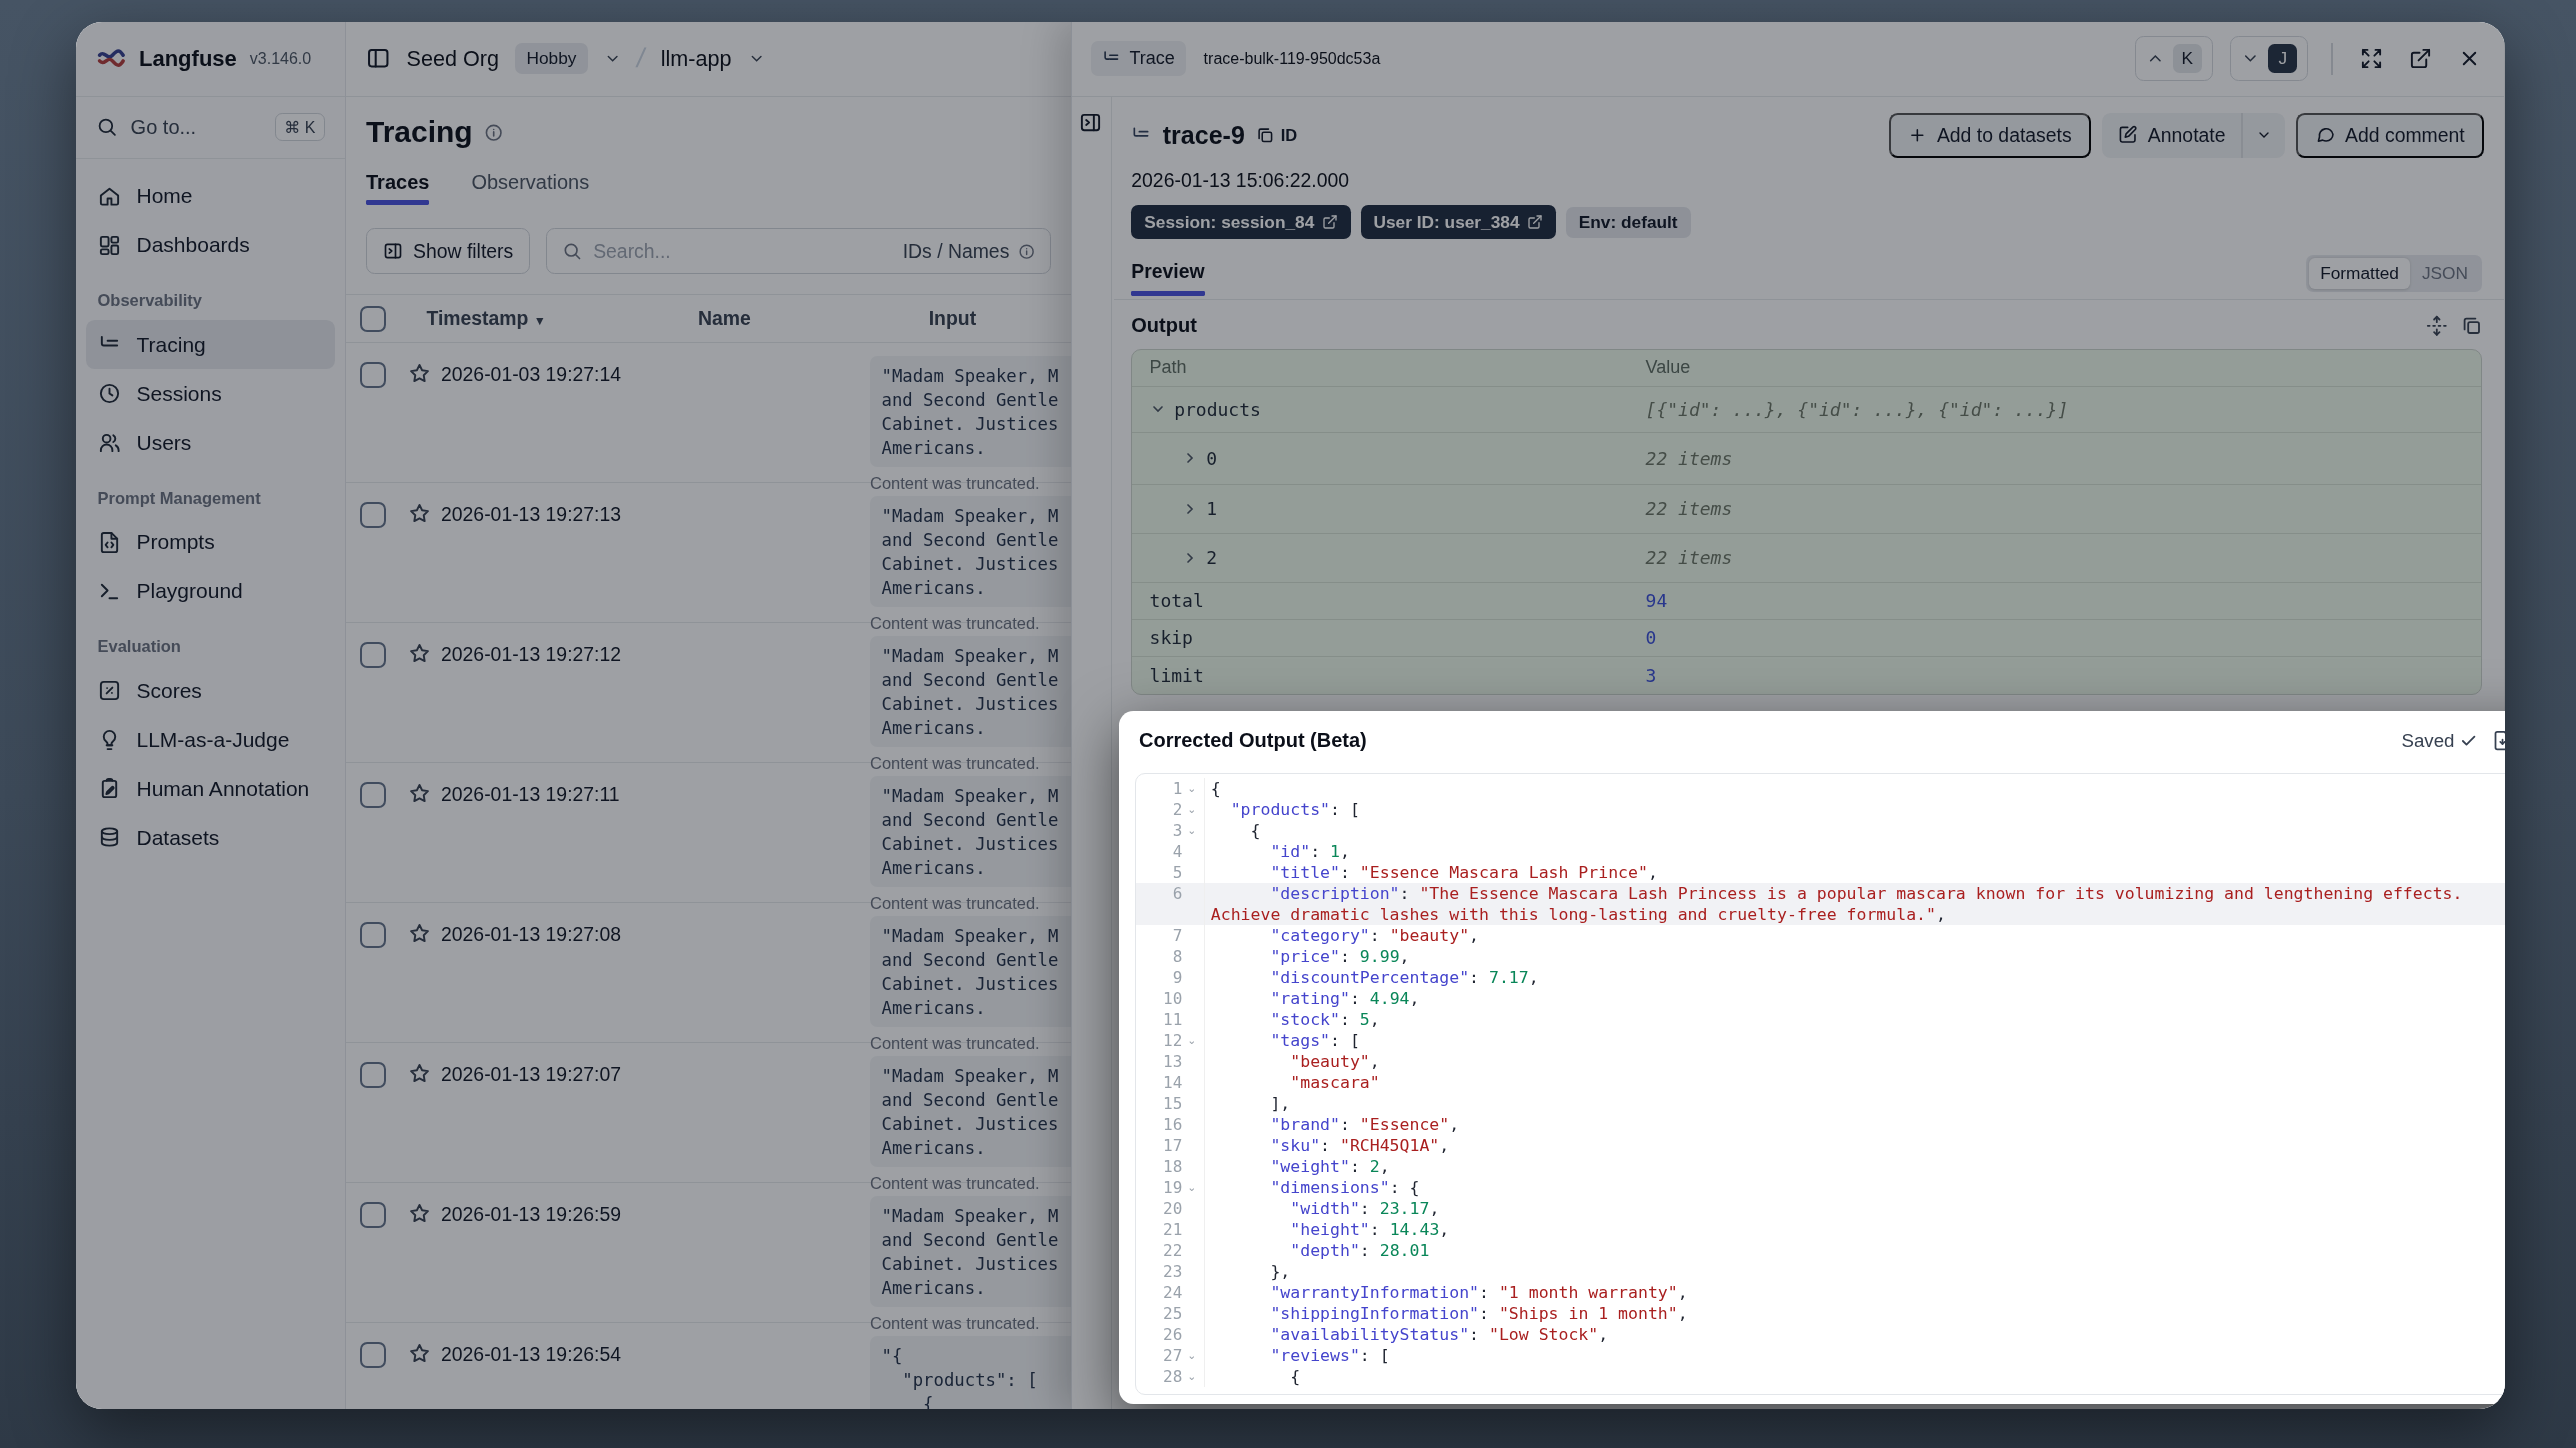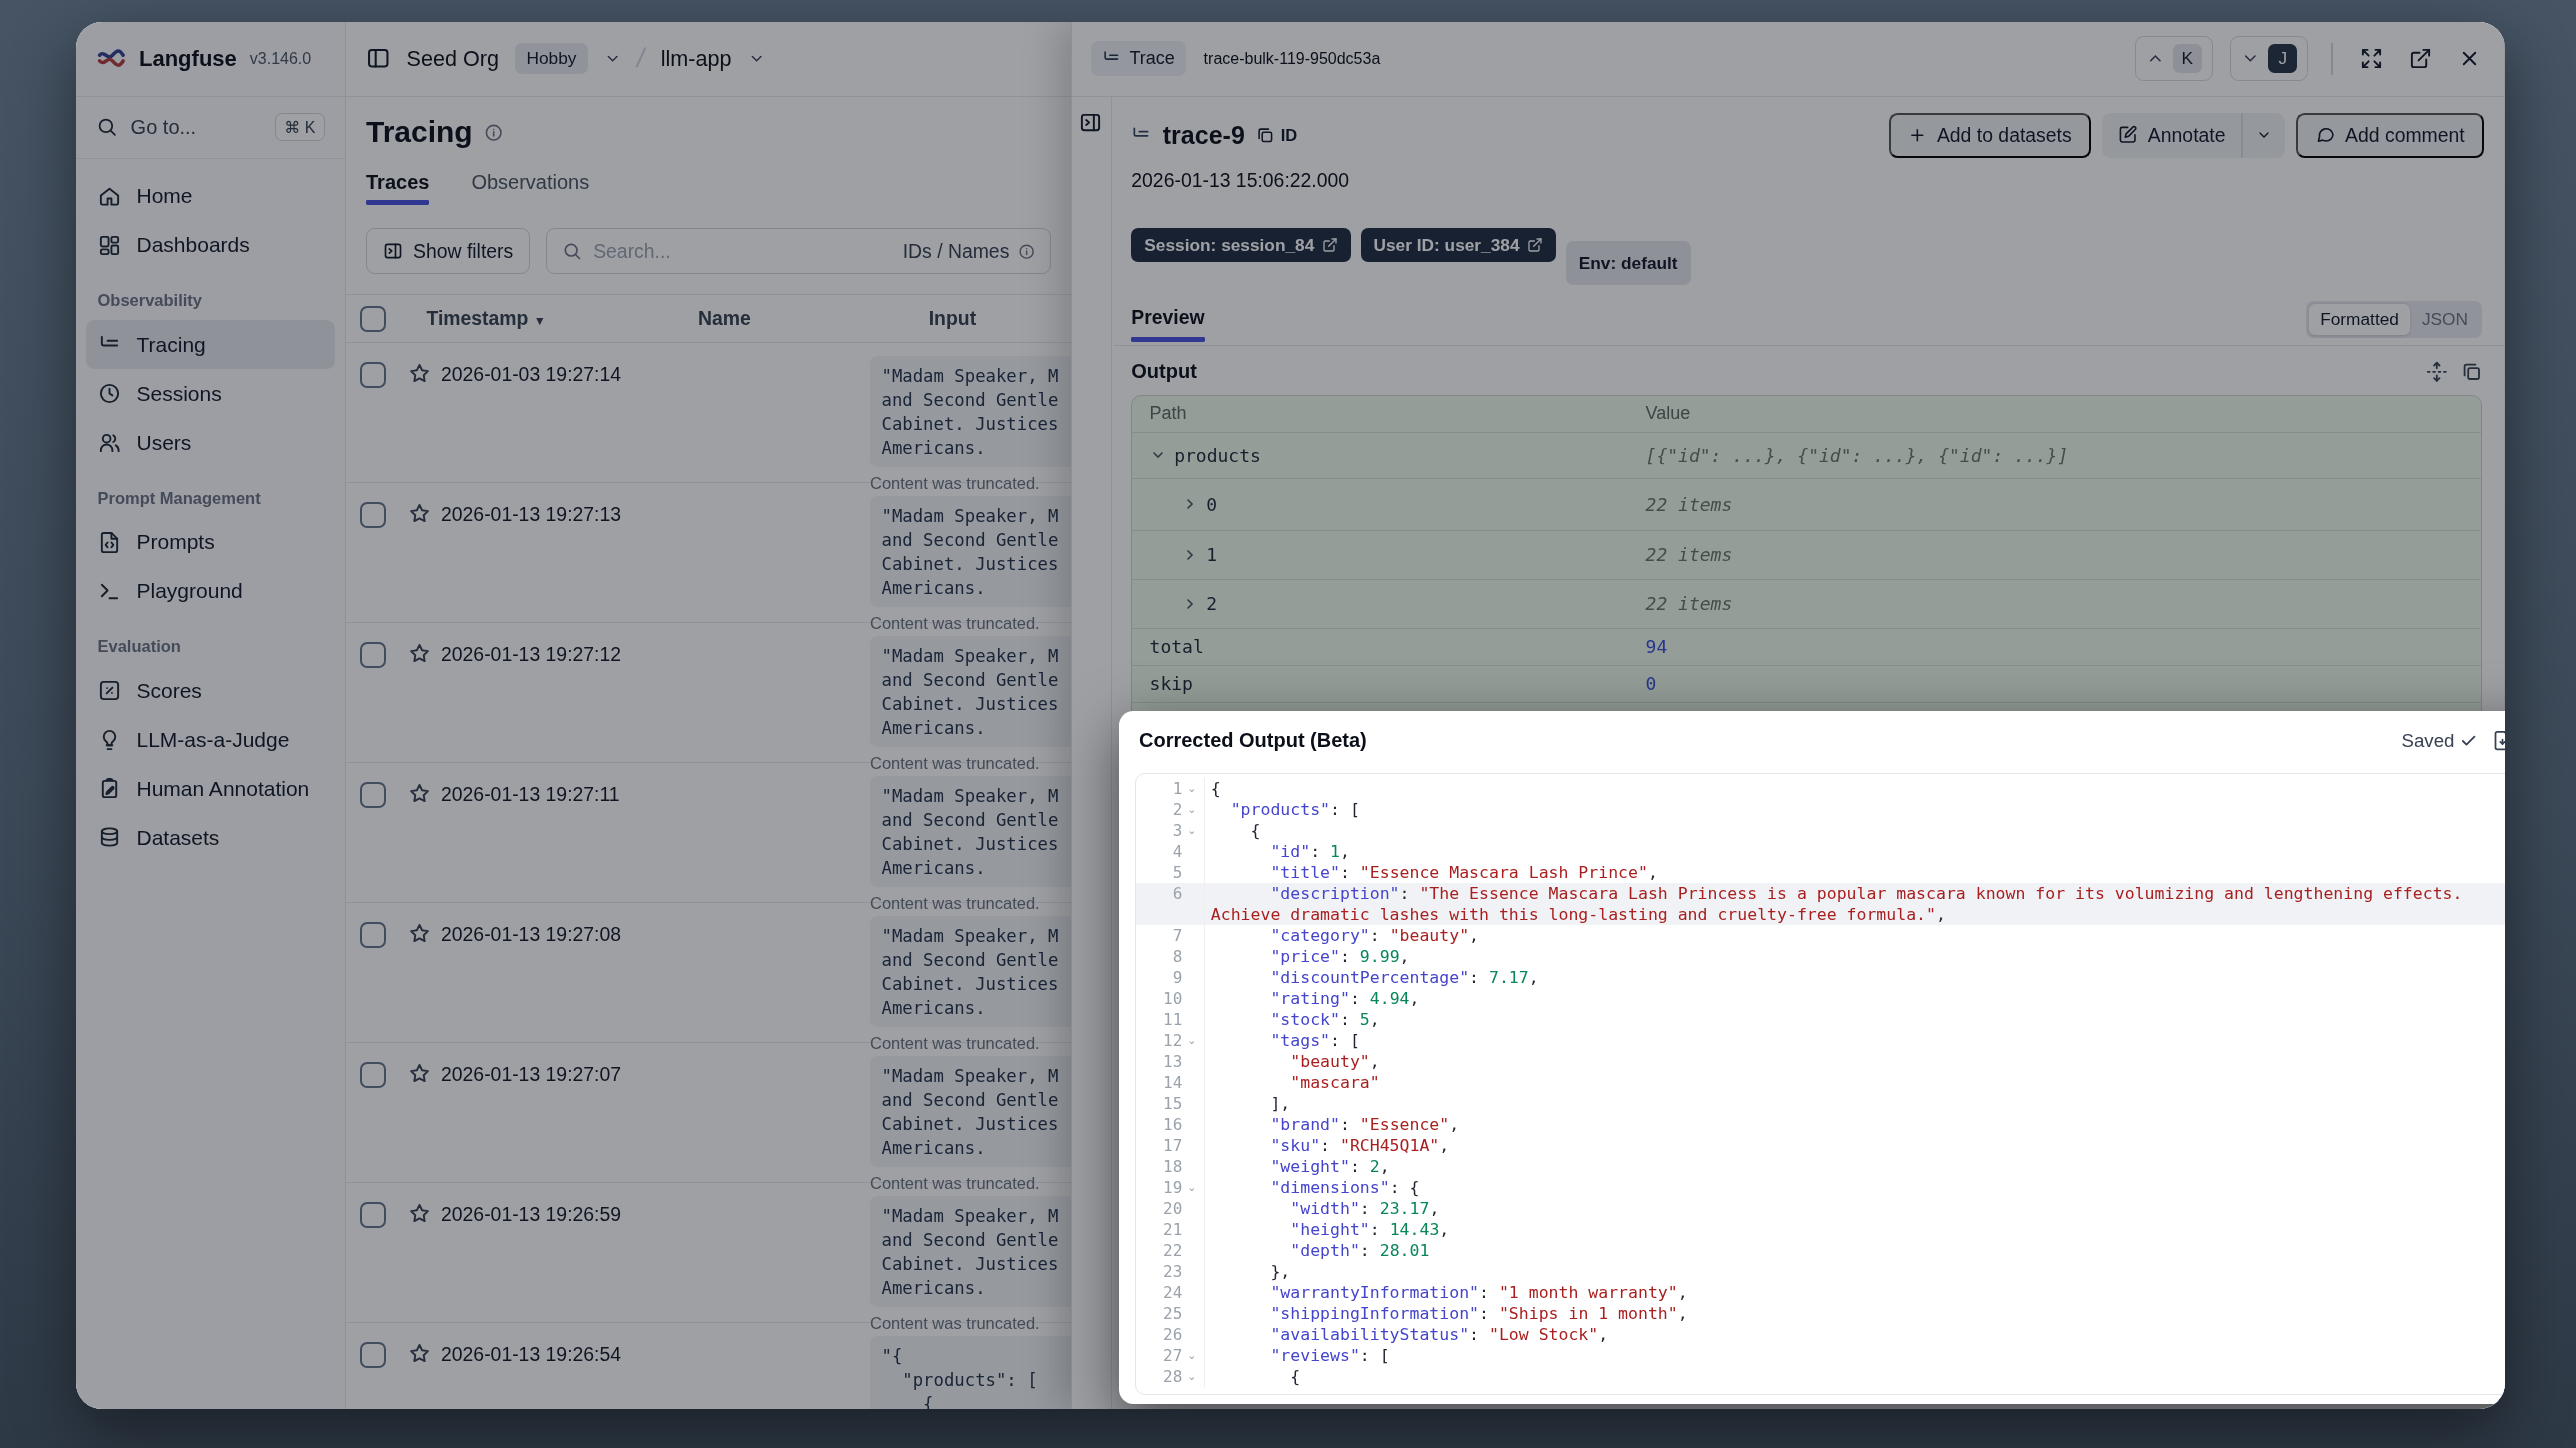--- a/index.html
+++ b/index.html
@@ -88,21 +88,21 @@
   .obj-actions { margin-left:auto; display:flex; gap:11.5px; }
   .btn-soft { display:flex; align-items:center; gap:10px; background:#f1f3f5; border-radius:8.6px; height:45px; padding:0 17.3px; font-size:19.4px; color:#111827; font-weight:500; }
   .split { display:flex; align-items:stretch; background:#f1f3f5; border-radius:8.6px; overflow:hidden; }
   .split .seg { display:flex; align-items:center; gap:10px; padding:0 16px; font-size:19.4px; font-weight:500; }
   .split .sep { width:1.4px; background:#dcdfe3; }
   .split .chev { display:flex; align-items:center; padding:0 13px; color:#111827; }
 
   .d-ts { padding:11.5px 0 0 17.3px; font-size:19.4px; color:#0b0f19; }
   .badge-row { display:flex; align-items:center; gap:10px; padding:13px 0 0 17.3px; }
   .badge-dark { display:flex; align-items:center; gap:7.2px; background:var(--badge-dark); color:#fff; border-radius:7.2px; height:34px; padding:0 13px; font-size:17.3px; font-weight:600; }
-  .badge-env { background:#e4e7ec; color:#111827; border-radius:7.2px; height:44px; display:flex; align-items:center; padding:0 13px; font-size:17.3px; font-weight:600;margin-top:36px; }
+  .badge-env { background:#e4e7ec; color:#111827; border-radius:7.2px; height:31px; display:flex; align-items:center; padding:0 13px; font-size:17.3px; font-weight:600; }
 
   .d-tabbar { display:flex; align-items:center; margin-top:16px; padding:0 21.6px 0 17.3px; border-bottom:1.4px solid #e7e9ec; }
   .d-tab { font-size:19.4px; font-weight:600; color:#0b0f19; padding-bottom:11.5px; position:relative; }
   .d-tab::after { content:""; position:absolute; left:0; right:0; bottom:-1.4px; height:5px; background:var(--accent); border-radius:1.4px; }
   .seg-ctl { margin-left:auto; display:flex; align-items:center; background:#e8eaee; border-radius:7.2px; padding:2.9px; margin-bottom:7.2px; }
   .seg-opt { font-size:17.3px; padding:5px 11.5px; color:#6b7280; border-radius:5.8px; }
   .seg-opt.sel { background:#fff; color:#111827; box-shadow:0 0.7px 2.9px rgba(0,0,0,.15); }
 
   .out-head { display:flex; align-items:center; margin:14.4px 21.6px 0 17.3px; }
   .out-title { font-size:20px; font-weight:600; color:#0b0f19; }

